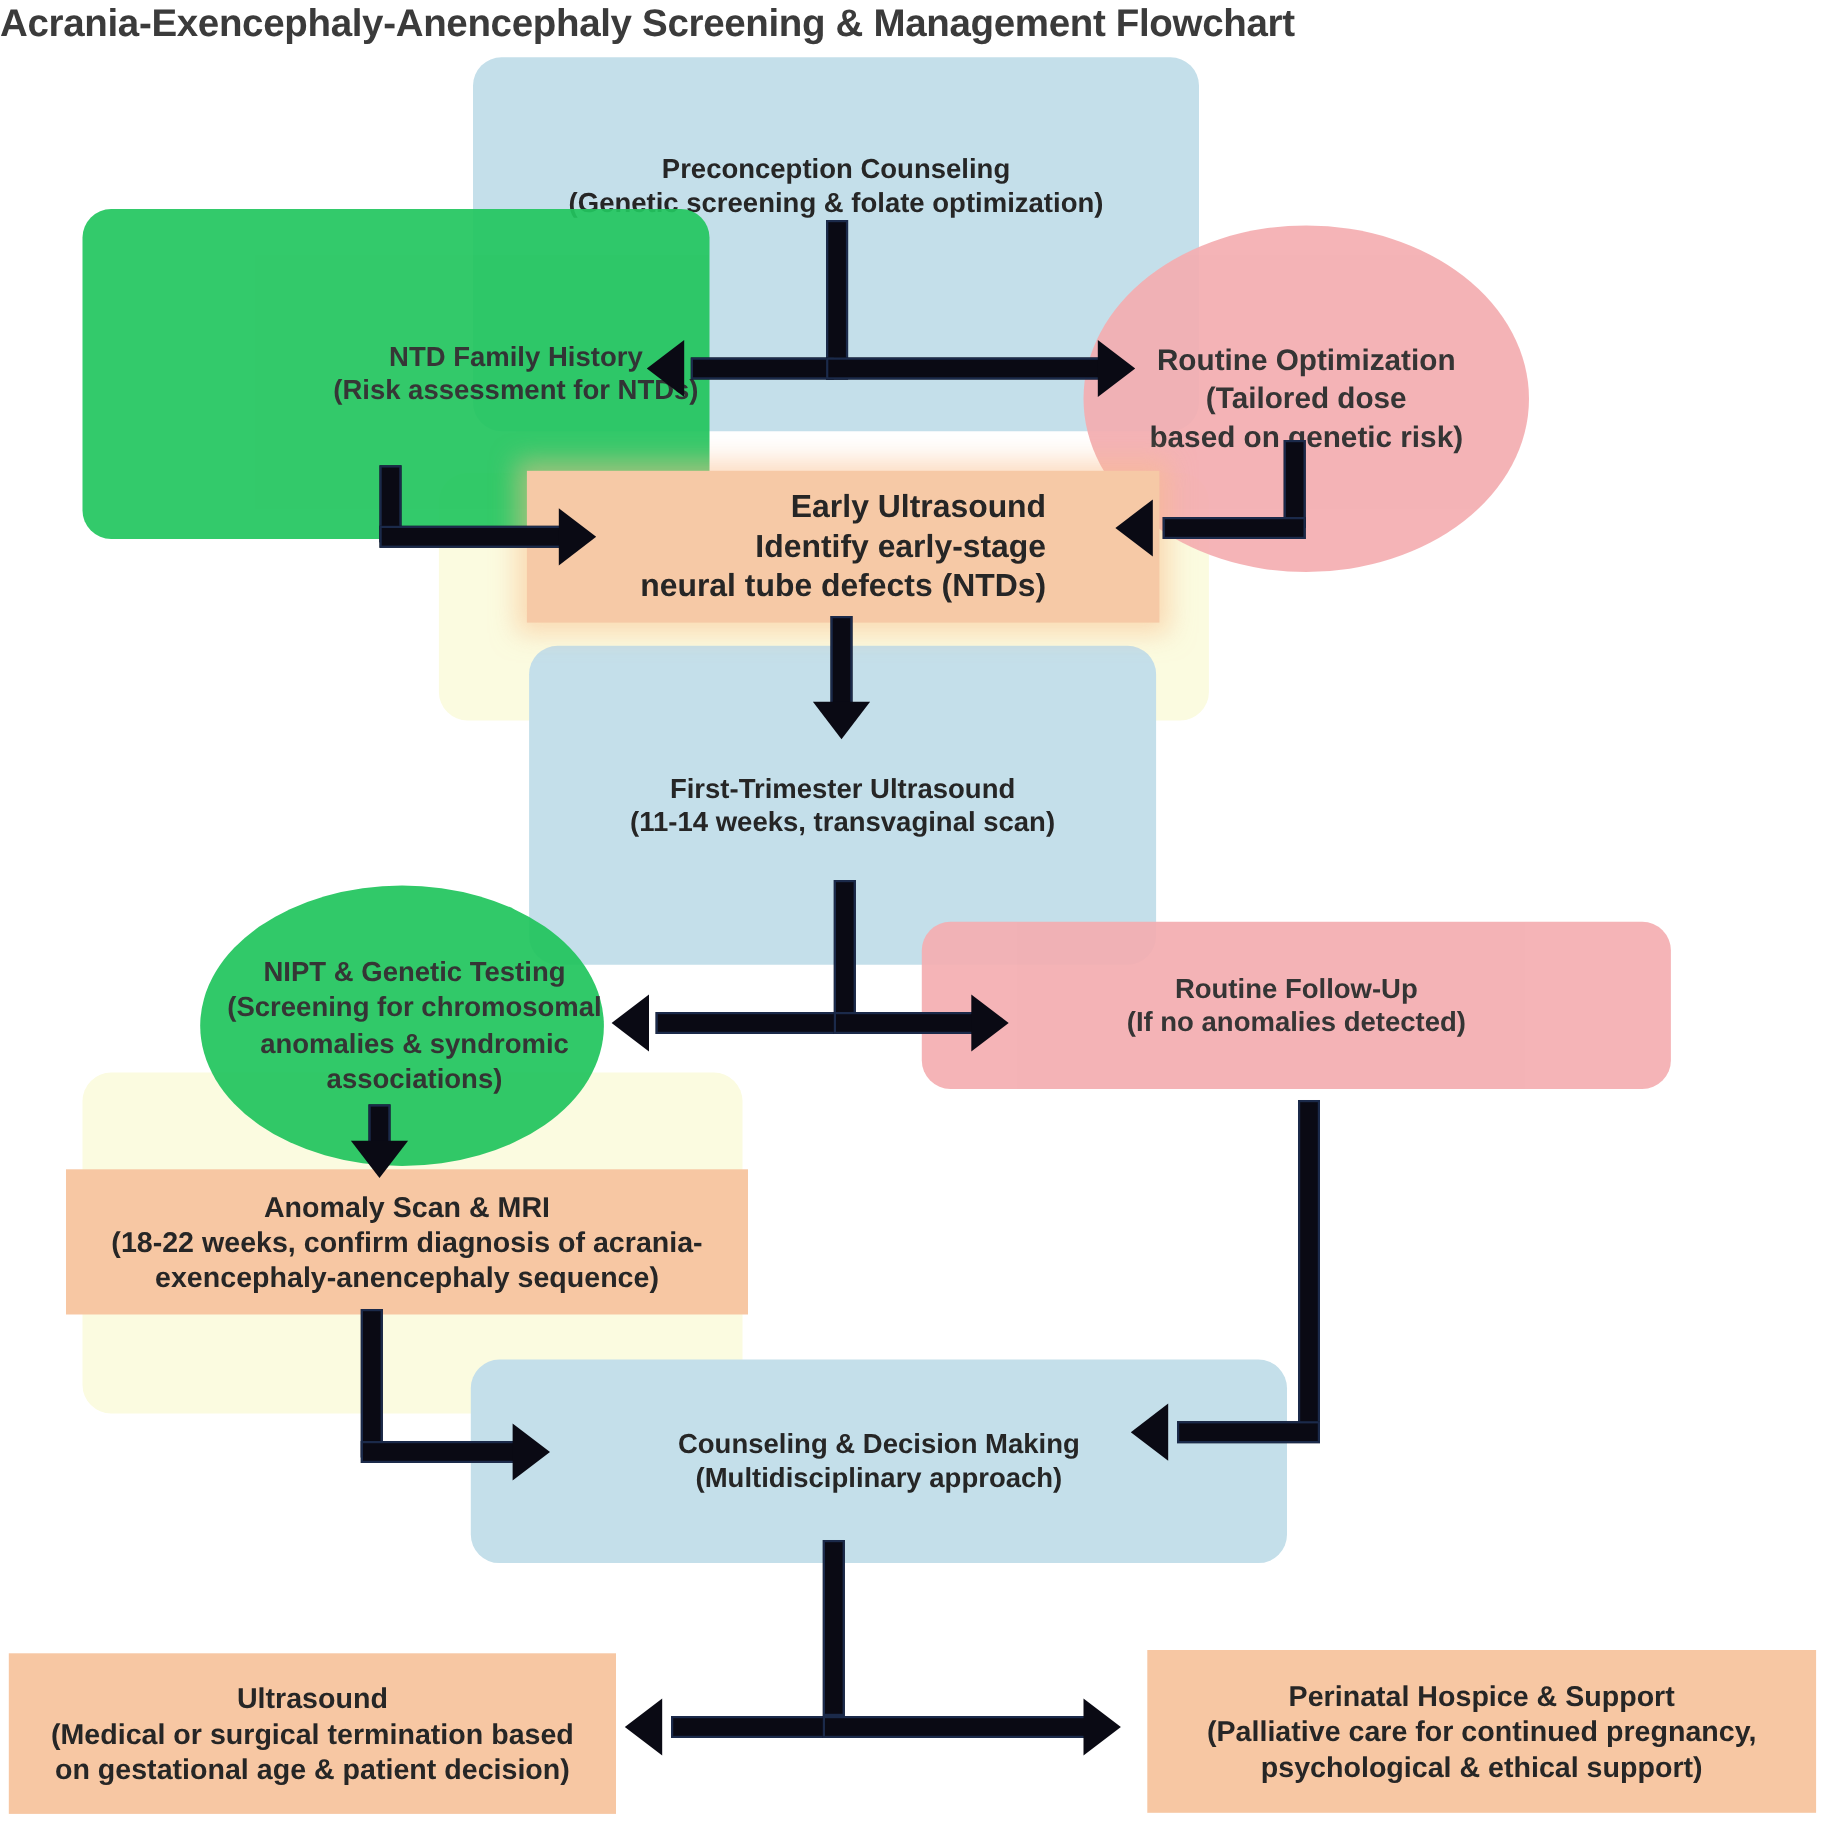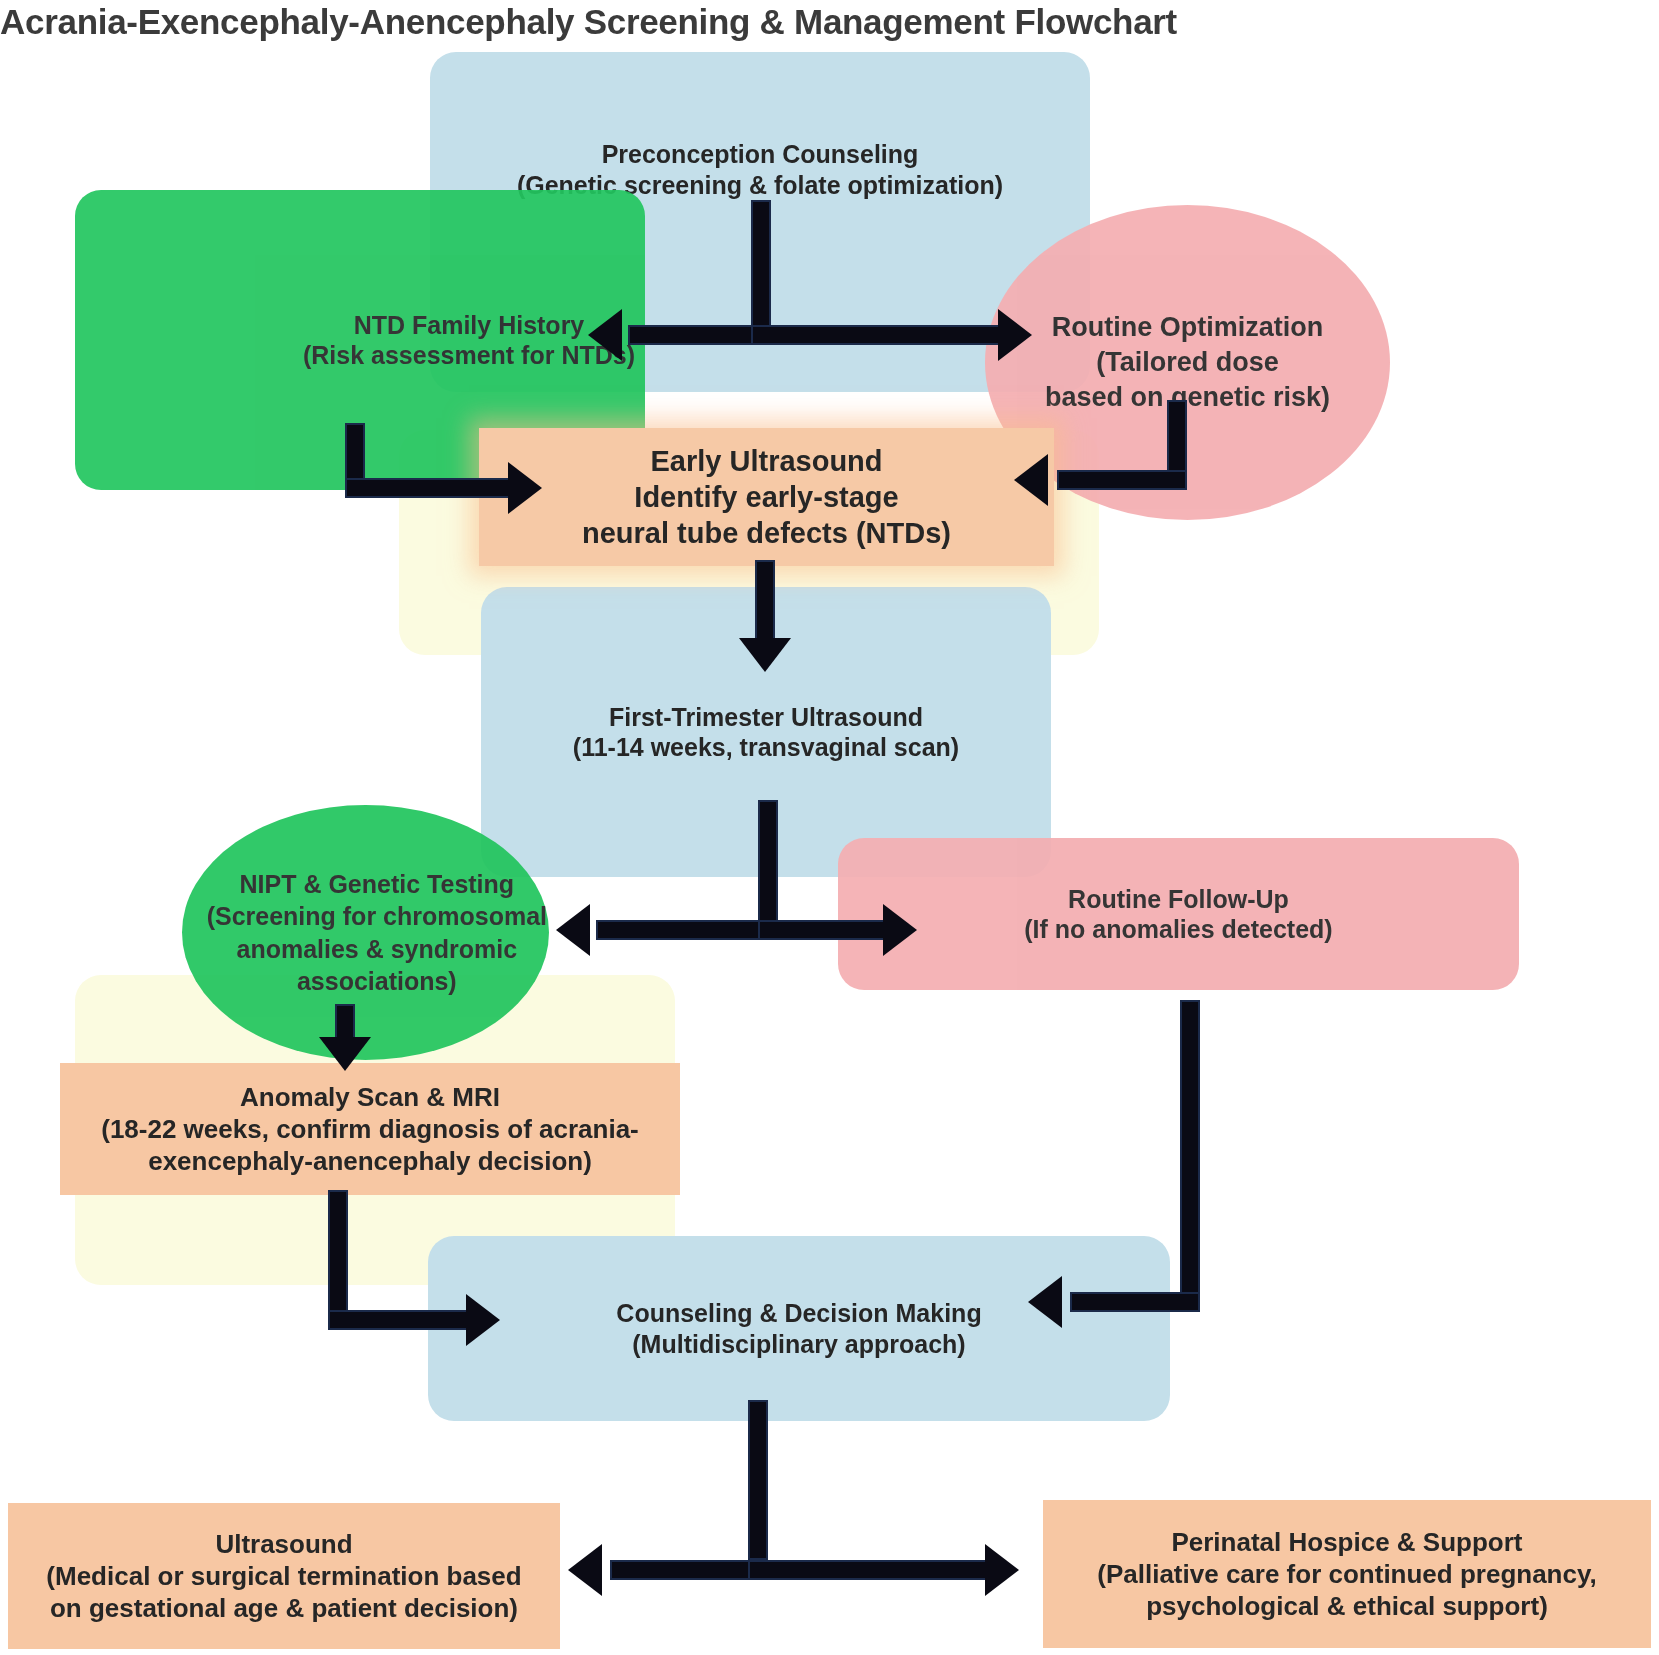--- a/index.html
+++ b/index.html
@@ -63,21 +63,21 @@
 
   <div class="node ellipse pinkred" style="left:985px;top:205px;width:405px;height:315px;z-index:4;opacity:.93;">
     <div class="lbl ink" style="font-size:27px;line-height:1.3;">
       <div>Routine Optimization</div>
       <div>(Tailored dose</div>
       <div>based on genetic risk)</div>
     </div>
   </div>
 
   <div class="node sharp orange-soft" style="left:479px;top:428px;width:575px;height:138px;z-index:6;">
-    <div class="lbl ink" style="font-size:29px;line-height:1.25;">
+    <div class="lbl ink" style="font-size:29px;line-height:1.25;text-align:right;">
       <div>Early Ultrasound</div>
       <div>Identify early-stage</div>
       <div>neural tube defects (NTDs)</div>
     </div>
   </div>
 
   <div class="node rect blue" style="left:481px;top:587px;width:570px;height:290px;z-index:3;">
     <div class="lbl gray" style="font-size:25px;">
       <div>First-Trimester Ultrasound</div>
       <div>(11-14 weeks, transvaginal scan)</div>
@@ -97,21 +97,21 @@
     <div class="lbl gray" style="font-size:25px;">
       <div>Routine Follow-Up</div>
       <div>(If no anomalies detected)</div>
     </div>
   </div>
 
   <div class="node sharp orange" style="left:60px;top:1063px;width:620px;height:132px;z-index:6;">
     <div class="lbl ink" style="font-size:26px;line-height:1.24;">
       <div>Anomaly Scan &amp; MRI</div>
       <div>(18-22 weeks, confirm diagnosis of acrania-</div>
-      <div>exencephaly-anencephaly decision)</div>
+      <div>exencephaly-anencephaly sequence)</div>
     </div>
   </div>
 
   <div class="node rect blue" style="left:428px;top:1236px;width:742px;height:185px;z-index:3;">
     <div class="lbl gray" style="font-size:25px;">
       <div>Counseling &amp; Decision Making</div>
       <div>(Multidisciplinary approach)</div>
     </div>
   </div>
 

